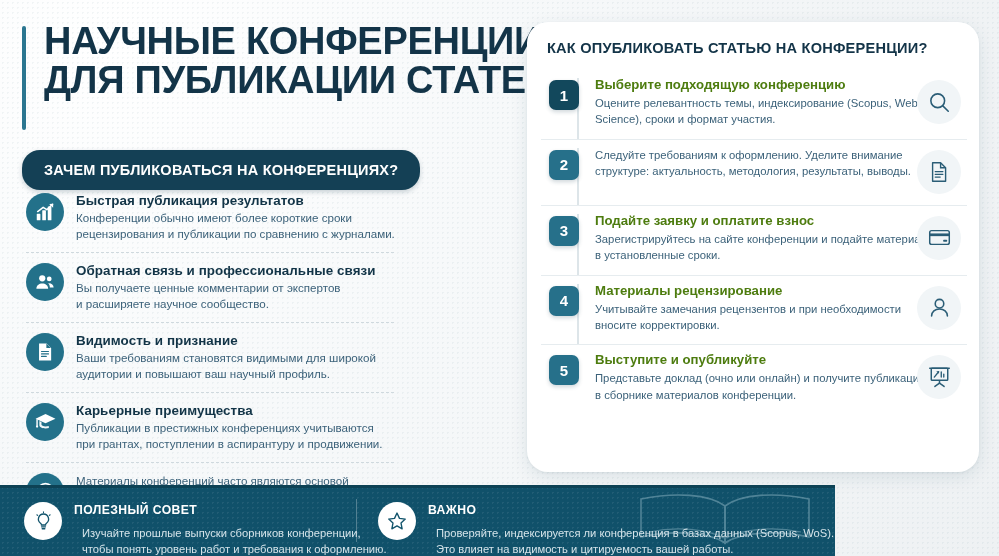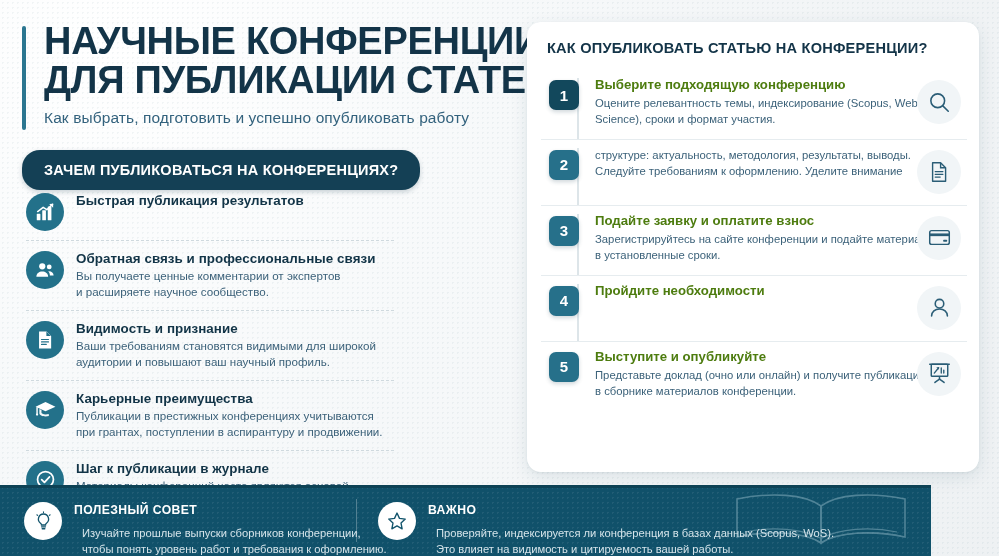--- a/index.html
+++ b/index.html
@@ -133,21 +133,21 @@
   .bdesc .l { display: block; white-space: nowrap; }
 
   
   .card {
     position: absolute;
     left: 527px;
     top: 22px;
     width: 452px;
     height: 450px;
     background: #ffffff;
-    border-radius: 14px;
+    border-radius: 21px;
     box-shadow: 0 5px 18px rgba(24,64,86,0.10), 0 1px 3px rgba(24,64,86,0.07);
   }
   .card-title {
     position: absolute;
     left: 20px;
     top: 18px;
     font-size: 14.6px;
     font-weight: 700;
     color: #133448;
     letter-spacing: 0.2px;
@@ -219,21 +219,21 @@
     align-items: center;
     justify-content: center;
     margin: 3px 6px 0 10px;
   }
 
   
   .footer {
     position: absolute;
     left: 0;
     bottom: 0;
-    width: 931px;
+    width: 835px;
     height: 71px;
     background: #10516a;
     overflow: hidden;
   }
   .footer::before {
     content: "";
     position: absolute;
     inset: 0;
     background-image: radial-gradient(rgba(255,255,255,0.07) 1px, transparent 1px);
     background-size: 5px 5px;
@@ -302,41 +302,42 @@
 
 <div class="page">
 
   <div class="header">
     <div class="accent-bar"></div>
     <div class="title-wrap">
       <h1 class="title">
         <span>Научные конференции</span>
         <span class="ln2">для публикации статей</span>
       </h1>
-      <p class="subtitle">Как выбрать, подготовить и успешно опубликовать работу</p>
     </div>
   </div>
 
   <div class="pill">Зачем публиковаться на конференциях?</div>
 
   <div class="benefits">
 
     <div class="benefit">
       <div class="bicon">
         <svg width="22" height="22" viewBox="0 0 24 24" fill="#fff">
           <rect x="3" y="14" width="4" height="7" rx="0.6"></rect>
           <rect x="9" y="10" width="4" height="11" rx="0.6"></rect>
           <rect x="15" y="6" width="4" height="15" rx="0.6"></rect>
           <path d="M4 11.5 L10 7 L14 9.5 L20.2 3.6" stroke="#fff" stroke-width="1.7" fill="none" stroke-linecap="round" stroke-linejoin="round"></path>
           <path d="M16.6 3.2 L21 3 L20.8 7.4 Z"></path>
         </svg>
       </div>
       <div class="btext">
         <p class="btitle">Быстрая публикация результатов</p>
         <p class="bdesc">
+          <span class="l">Конференции обычно имеют более короткие сроки</span>
+          <span class="l">рецензирования и публикации по сравнению с журналами.</span>
         </p>
       </div>
     </div>
 
     <div class="benefit">
       <div class="bicon">
         <svg width="22" height="22" viewBox="0 0 24 24" fill="#fff">
           <circle cx="9" cy="8" r="3.4"></circle>
           <circle cx="16.6" cy="8.6" r="2.6"></circle>
           <path d="M2.6 19.4c0-3.6 2.9-5.7 6.4-5.7s6.4 2.1 6.4 5.7z"></path>
@@ -392,21 +393,20 @@
     </div>
 
     <div class="benefit">
       <div class="bicon">
         <svg width="23" height="23" viewBox="0 0 24 24" fill="none" stroke="#fff" stroke-width="1.8">
           <circle cx="12" cy="12" r="8.3"></circle>
           <path d="M8 12.2 L10.9 15 L16.2 9.2" stroke-linecap="round" stroke-linejoin="round"></path>
         </svg>
       </div>
       <div class="btext">
-        <p class="btitle">Шаг к публикации в журнале</p>
         <p class="bdesc">
           <span class="l">Материалы конференций часто являются основой</span>
           <span class="l">для расширенной версии статьи в журнале.</span>
         </p>
       </div>
     </div>
 
   </div>
 
   <div class="card">
@@ -430,22 +430,22 @@
             <line x1="15.2" y1="15.2" x2="20.4" y2="20.4" stroke-linecap="round"></line>
           </svg>
         </div>
       </div>
 
       <div class="step">
         <div class="step-rail"></div>
         <div class="badge">2</div>
         <div class="stext">
           <p class="sdesc">
+            <span class="l">Следуйте требованиям к оформлению. Уделите внимание</span>
             <span class="l">структуре: актуальность, методология, результаты, выводы.</span>
-            <span class="l">Следуйте требованиям к оформлению. Уделите внимание</span>
           </p>
         </div>
         <div class="sicon">
           <svg width="24" height="24" viewBox="0 0 24 24" fill="none" stroke="#2a5d76" stroke-width="1.4">
             <path d="M5.6 2.8h8l5 5v13.4h-13z" stroke-linejoin="round"></path>
             <path d="M13.6 2.9v4.9h4.9"></path>
             <g stroke-linecap="round" stroke-width="1.25">
               <line x1="8.2" y1="11.6" x2="15.9" y2="11.6"></line>
               <line x1="8.2" y1="14.3" x2="15.9" y2="14.3"></line>
               <line x1="8.2" y1="17" x2="13.2" y2="17"></line>
@@ -470,21 +470,25 @@
             <rect x="2.6" y="8.1" width="18.8" height="2.6" fill="#2a5d76" stroke="none"></rect>
             <rect x="15.5" y="14.1" width="3.9" height="1.9" rx="0.7" fill="#2a5d76" stroke="none"></rect>
           </svg>
         </div>
       </div>
 
       <div class="step">
         <div class="step-rail"></div>
         <div class="badge">4</div>
         <div class="stext">
-          <p class="stitle">Пройдите необходимости</p>
+          <p class="stitle">Материалы рецензирование</p>
+          <p class="sdesc">
+            <span class="l">Учитывайте замечания рецензентов и при необходимости</span>
+            <span class="l">вносите корректировки.</span>
+          </p>
         </div>
         <div class="sicon">
           <svg width="25" height="25" viewBox="0 0 24 24" fill="none" stroke="#2a5d76" stroke-width="1.5">
             <circle cx="12" cy="8.3" r="4.1"></circle>
             <path d="M4.4 20.2c0-4.2 3.4-6.7 7.6-6.7s7.6 2.5 7.6 6.7" stroke-linecap="round"></path>
           </svg>
         </div>
       </div>
 
       <div class="step">

